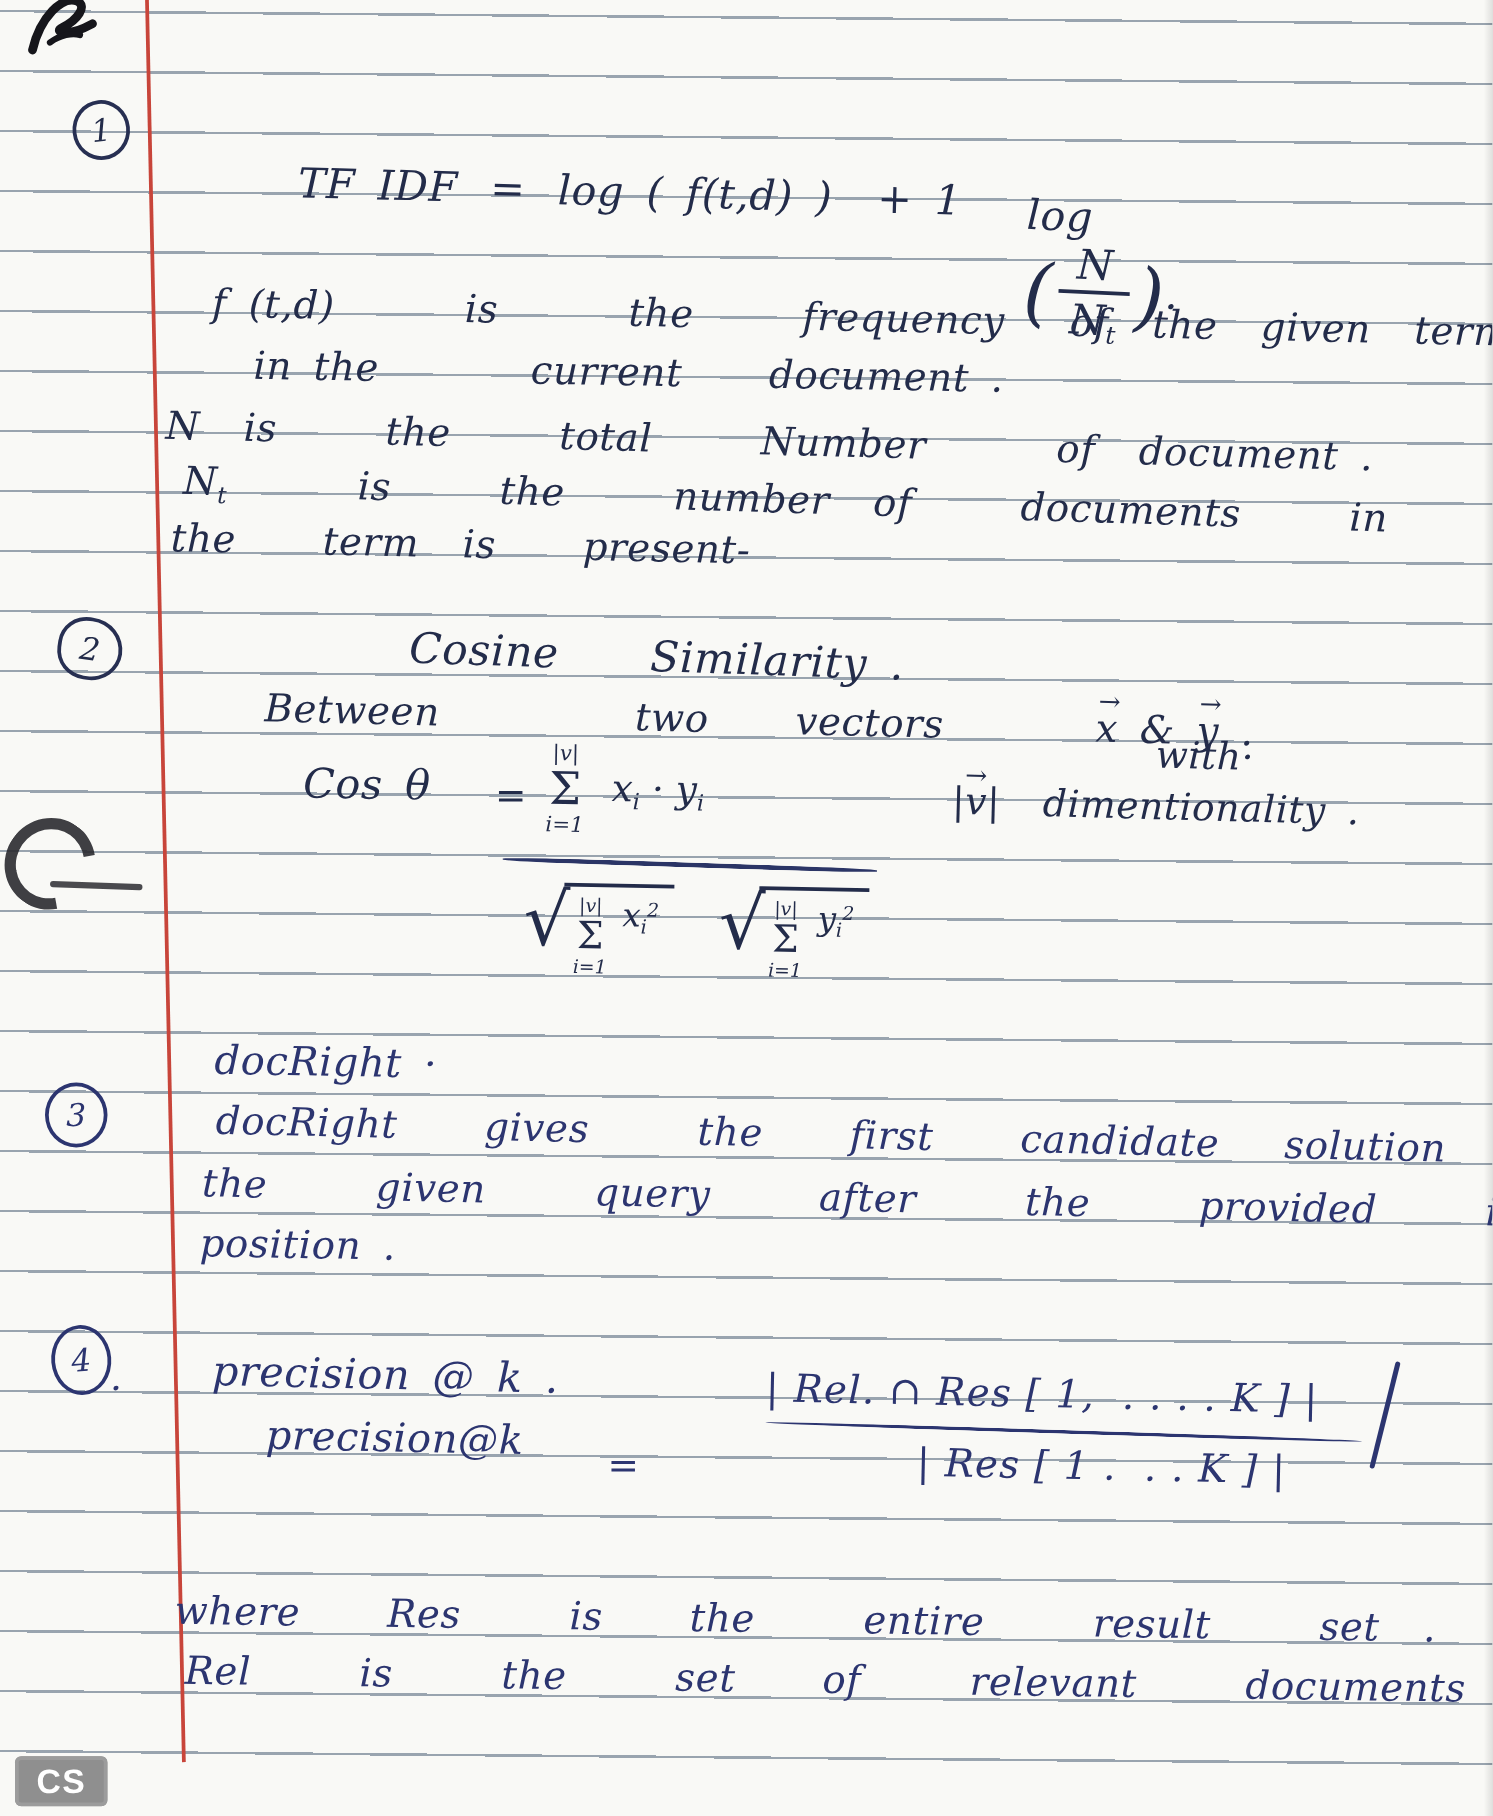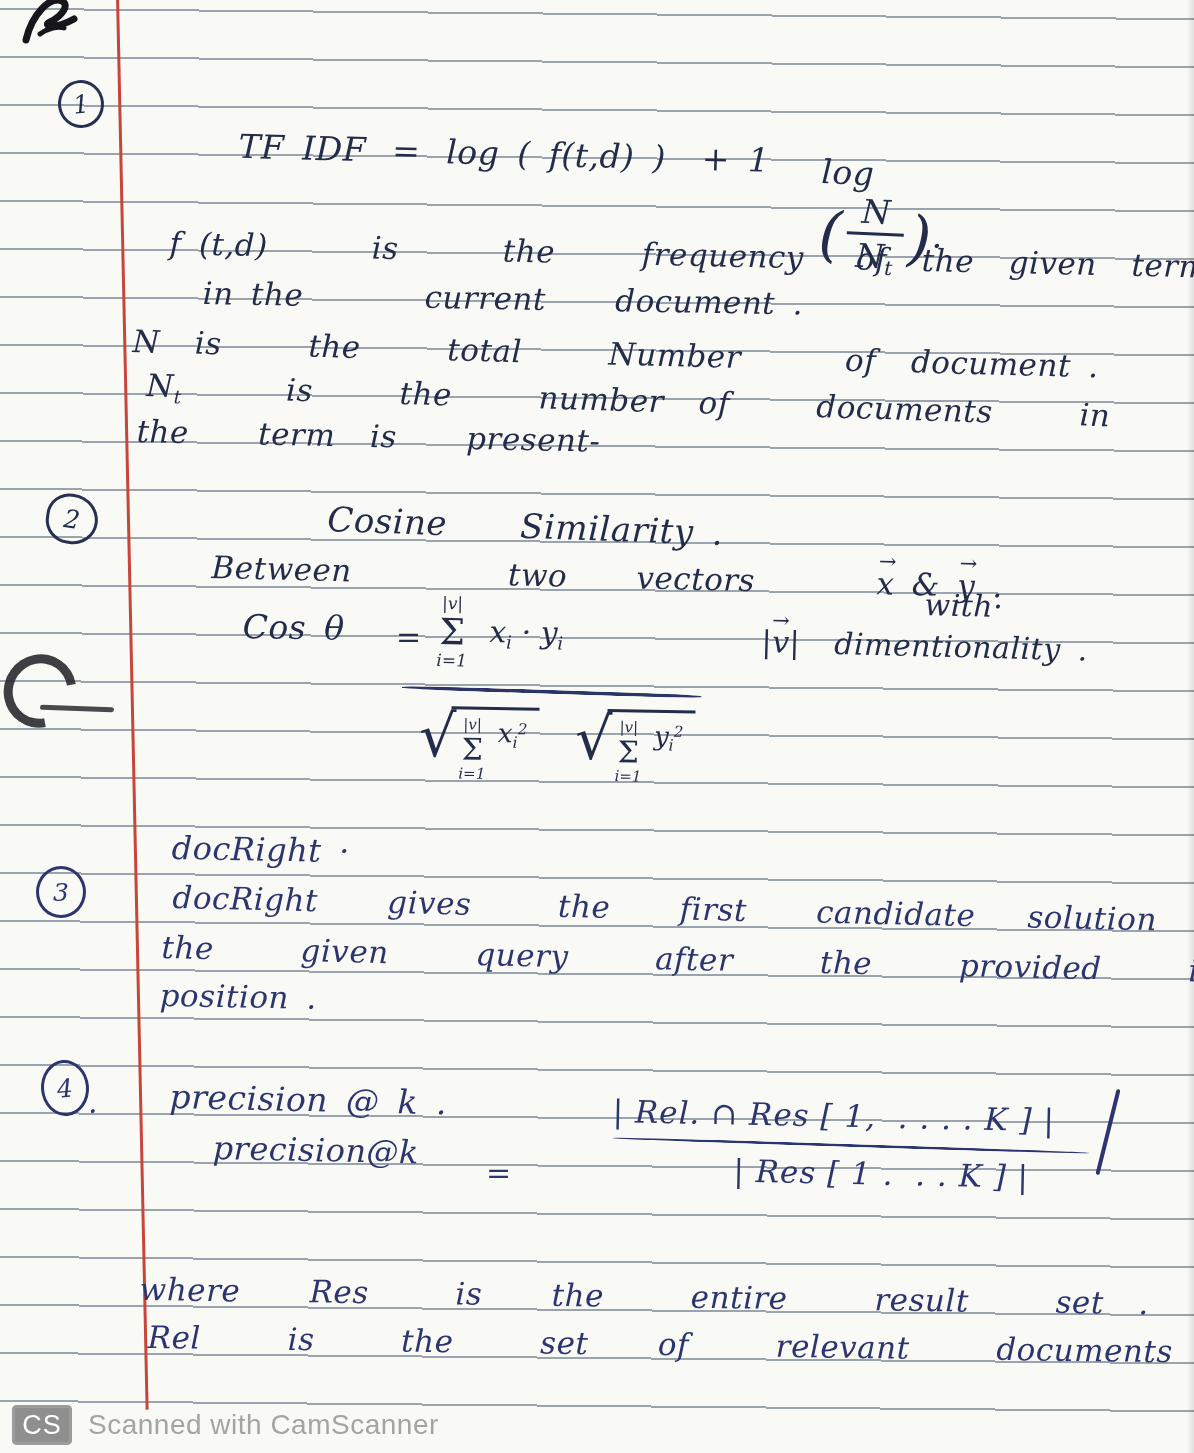--- a/index.html
+++ b/index.html
@@ -81,22 +81,22 @@
     margin:10px 0 8px;transform:rotate(0.6deg);}
   .p-den{white-space:pre;margin-left:122px;letter-spacing:1px;}
 
   .blue{color:#2c3570;}
   .eqs{margin:0 26px;}
 
   
   .cam-footer{position:absolute;left:12px;top:1405px;display:flex;
     align-items:center;gap:16px;font-style:normal;
     font-family:"Liberation Sans",sans-serif;}
-  .cs-badge{width:60px;height:40px;background:#8f8f8f;border-radius:5px;
-    color:#ffffff;font-weight:normal;font-size:27px;display:flex;
+  .cs-badge{width:74px;height:40px;background:#8f8f8f;border-radius:5px;
+    color:#ffffff;font-weight:bold;font-size:27px;display:flex;
     align-items:center;justify-content:center;letter-spacing:1px;
     box-shadow:inset 0 0 0 3px #9c9c9c;}
   .cs-text{color:#a4a4a4;font-size:28px;letter-spacing:.5px;}
 </style>
 </head>
 <body>
 
 <div class="paper">
 
   <div class="rules"></div>
@@ -206,16 +206,15 @@
     <div class="p-bar"></div>
     <div class="p-den">| Res [ 1 .  . . K ] |</div>
   </div>
   <div class="stroke-mark"></div>
 
   <div class="hw blue" style="left:140px;top:1272px;font-size:31px;transform:rotate(0.8deg);">where    Res     is    the     entire     result     set  .</div>
   <div class="hw blue" style="left:148px;top:1320px;font-size:31px;transform:rotate(0.8deg);">Rel     is     the     set    of     relevant     documents  -</div>
 
   <div class="cam-footer">
     <div class="cs-badge">CS</div>
-    <div class="cs-text">Scanned with CamScanner</div>
   </div>
 
 </div>
 
 </body></html>

